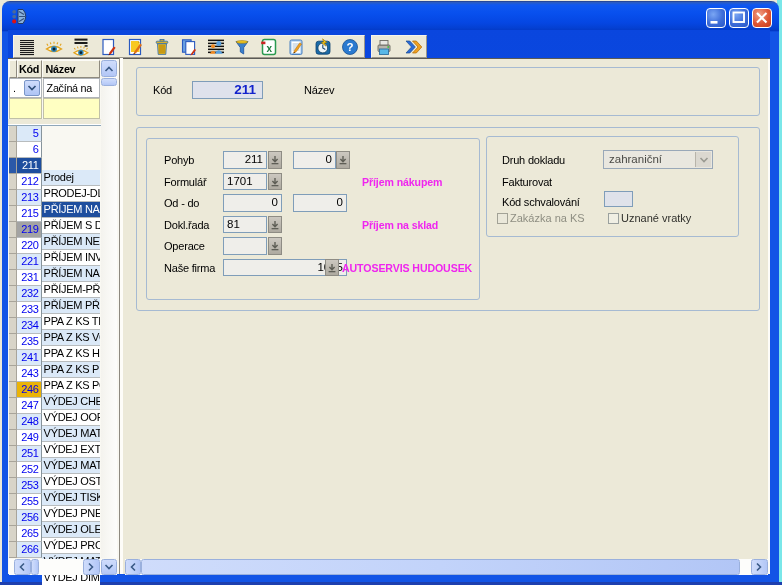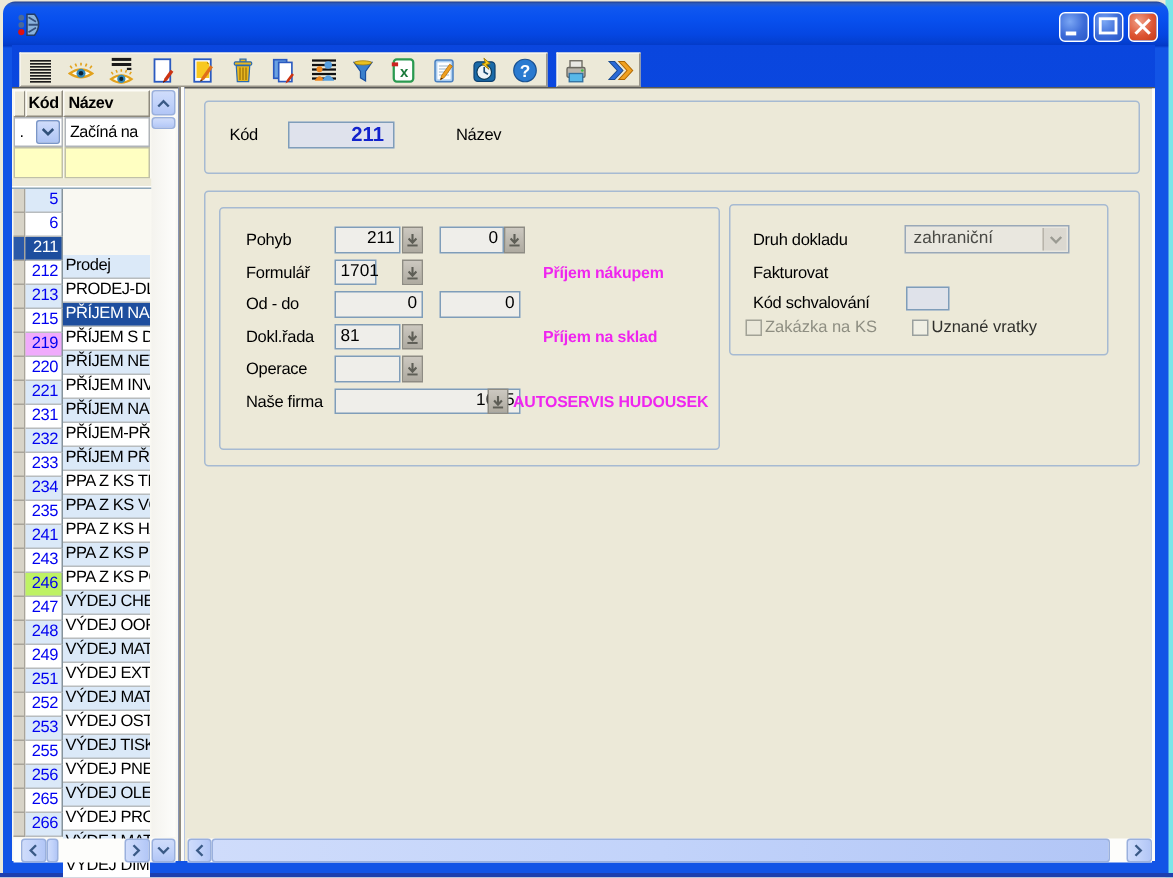--- a/index.html
+++ b/index.html
@@ -248,21 +248,21 @@
 <div class="tc ind" style="top:115px"></div>
           <div class="tc num" style="top:115px;background:#ffffff">212</div>
           <div class="tc nam" style="top:115px;background:#ffffff">PŘÍJEM S DOK</div>
 <div class="tc ind" style="top:131px"></div>
           <div class="tc num" style="top:131px;background:#dbe9f8">213</div>
           <div class="tc nam" style="top:131px;background:#dbe9f8">PŘÍJEM NEVYF</div>
 <div class="tc ind" style="top:147px"></div>
           <div class="tc num" style="top:147px;background:#ffffff">215</div>
           <div class="tc nam" style="top:147px;background:#ffffff">PŘÍJEM INVEN</div>
 <div class="tc ind" style="top:163px"></div>
-          <div class="tc num" style="top:163px;background:#f0abfc">219</div>
+          <div class="tc num" style="top:163px;background:#a3a3a3">219</div>
           <div class="tc nam" style="top:163px;background:#dbe9f8">PŘÍJEM NA SKL</div>
 <div class="tc ind" style="top:179px"></div>
           <div class="tc num" style="top:179px;background:#ffffff">220</div>
           <div class="tc nam" style="top:179px;background:#ffffff">PŘÍJEM-PŘEV</div>
 <div class="tc ind" style="top:195px"></div>
           <div class="tc num" style="top:195px;background:#dbe9f8">221</div>
           <div class="tc nam" style="top:195px;background:#dbe9f8">PŘÍJEM PŘEBY</div>
 <div class="tc ind" style="top:211px"></div>
           <div class="tc num" style="top:211px;background:#ffffff">231</div>
           <div class="tc nam" style="top:211px;background:#ffffff">PPA Z KS TRUT</div>
@@ -278,21 +278,21 @@
 <div class="tc ind" style="top:275px"></div>
           <div class="tc num" style="top:275px;background:#ffffff">235</div>
           <div class="tc nam" style="top:275px;background:#ffffff">PPA Z KS POŘÍ</div>
 <div class="tc ind" style="top:291px"></div>
           <div class="tc num" style="top:291px;background:#dbe9f8">241</div>
           <div class="tc nam" style="top:291px;background:#dbe9f8">VÝDEJ CHEMIE</div>
 <div class="tc ind" style="top:307px"></div>
           <div class="tc num" style="top:307px;background:#ffffff">243</div>
           <div class="tc nam" style="top:307px;background:#ffffff">VÝDEJ OOPP</div>
 <div class="tc ind" style="top:323px"></div>
-          <div class="tc num" style="top:323px;background:#bef264">246</div>
+          <div class="tc num" style="top:323px;background:#eab308">246</div>
           <div class="tc nam" style="top:323px;background:#dbe9f8">VÝDEJ MATER</div>
 <div class="tc ind" style="top:339px"></div>
           <div class="tc num" style="top:339px;background:#ffffff">247</div>
           <div class="tc nam" style="top:339px;background:#ffffff">VÝDEJ EXT.</div>
 <div class="tc ind" style="top:355px"></div>
           <div class="tc num" style="top:355px;background:#dbe9f8">248</div>
           <div class="tc nam" style="top:355px;background:#dbe9f8">VÝDEJ MATER</div>
 <div class="tc ind" style="top:371px"></div>
           <div class="tc num" style="top:371px;background:#ffffff">249</div>
           <div class="tc nam" style="top:371px;background:#ffffff">VÝDEJ OST.</div>
@@ -366,21 +366,21 @@
               <rect x="2.6" y="9" width="6.8" height="1.3" fill="#5e5e56"></rect>
             </svg>
           </span>
     <div class="inp inR" style="left:170px; top:92px; width:43px;">0</div>
           <span class="spin" style="left:213px; top:92px;">
             <svg width="12" height="12" viewBox="0 0 12 12">
               <path d="M6 2 L6 7 M3.4 5 L6 7.8 L8.6 5" stroke="#5e5e56" stroke-width="1.4" fill="none"></path>
               <rect x="2.6" y="9" width="6.8" height="1.3" fill="#5e5e56"></rect>
             </svg>
           </span>
-    <div class="inp" style="left:100px; top:113.5px; width:28px;">1701</div>
+    <div class="inp" style="left:100px; top:113.5px; width:44px;">1701</div>
           <span class="spin" style="left:145px; top:113.5px;">
             <svg width="12" height="12" viewBox="0 0 12 12">
               <path d="M6 2 L6 7 M3.4 5 L6 7.8 L8.6 5" stroke="#5e5e56" stroke-width="1.4" fill="none"></path>
               <rect x="2.6" y="9" width="6.8" height="1.3" fill="#5e5e56"></rect>
             </svg>
           </span>
     <div class="mag" style="left:239px; top:116.5px;">Příjem nákupem</div>
     <div class="inp inR" style="left:100px; top:135px; width:59px;">0</div>
     <div class="inp inR" style="left:170px; top:135px; width:54px;">0</div>
     <div class="inp" style="left:100px; top:156.5px; width:44px;">81</div>

